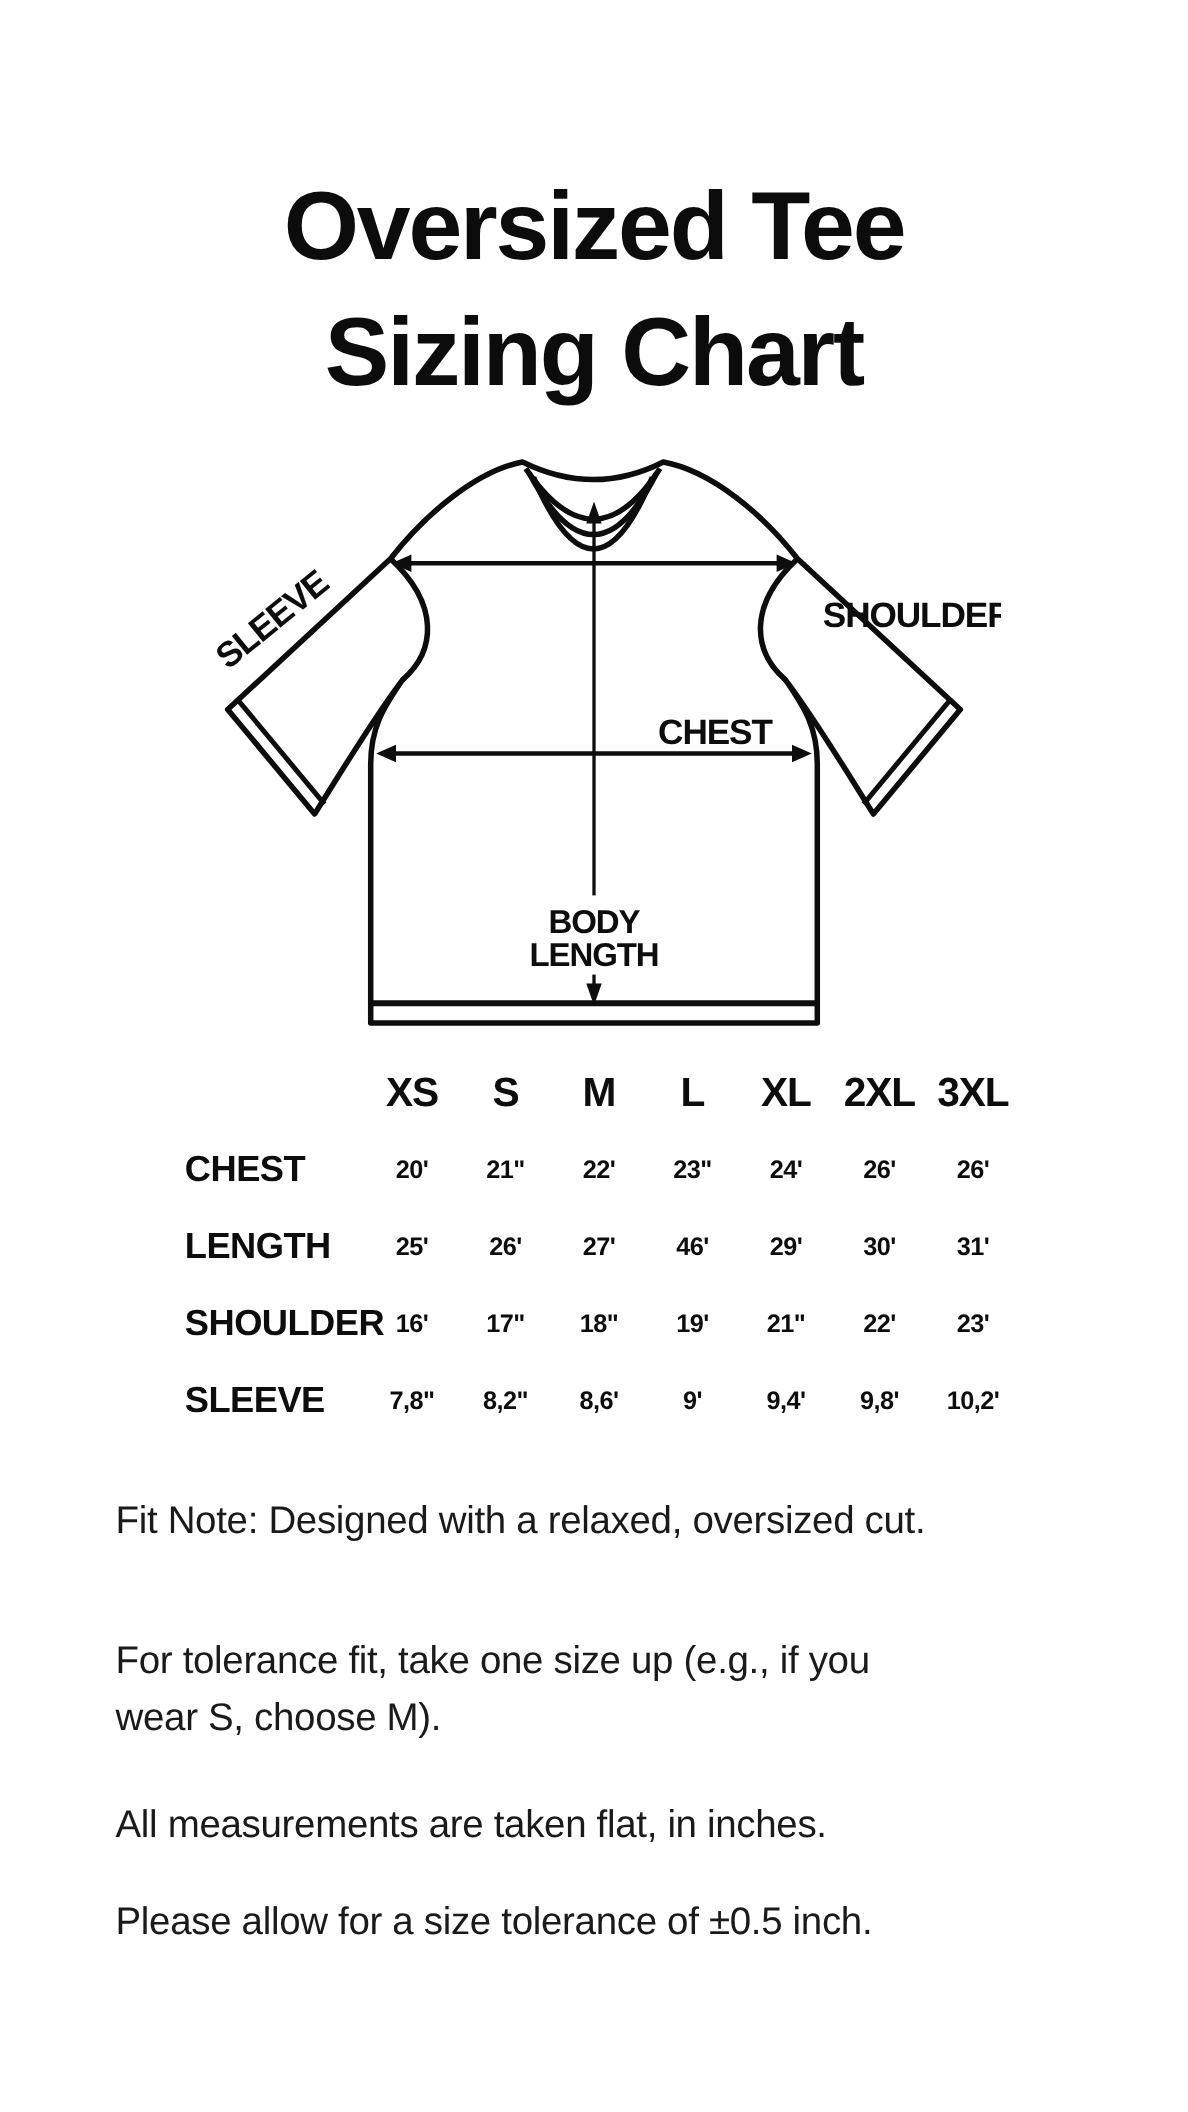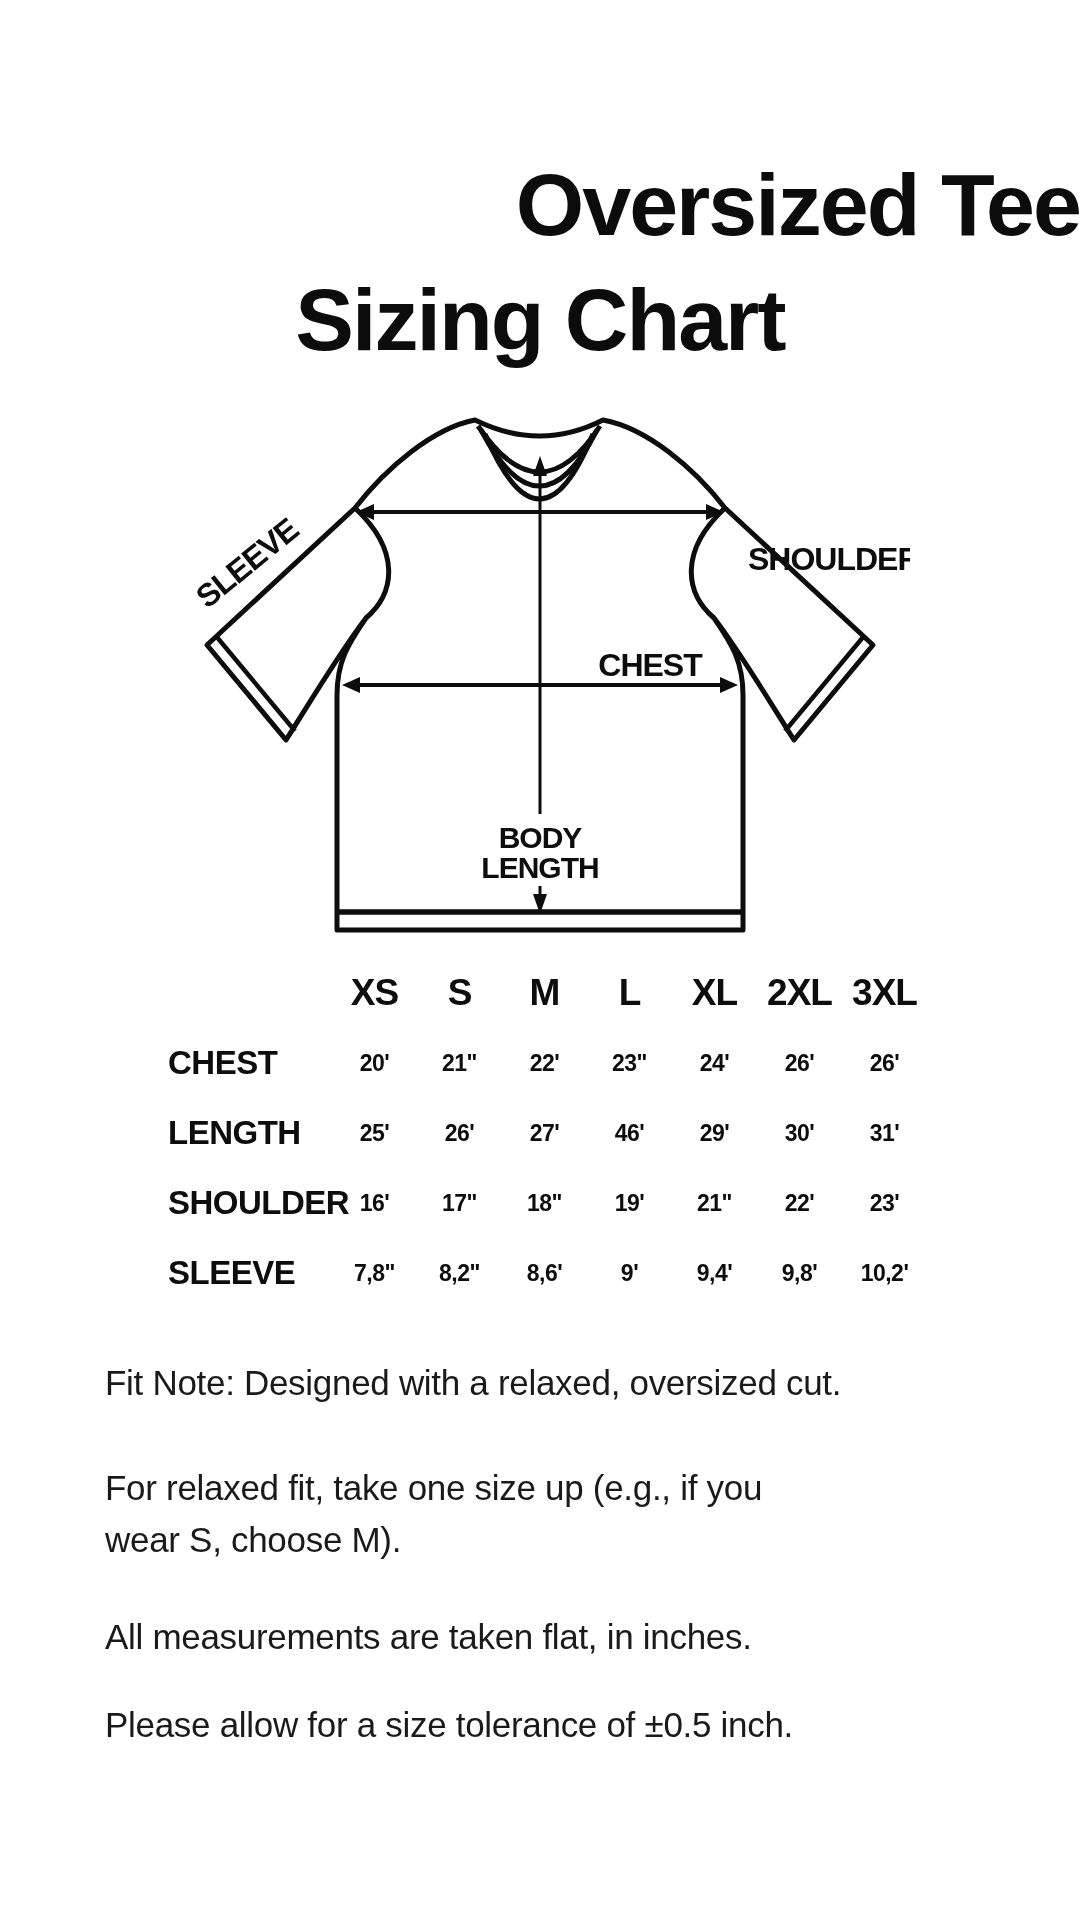--- a/index.html
+++ b/index.html
@@ -6,21 +6,21 @@
   .page{
     position:relative; width:1080px; height:1920px; margin:0 auto;
     background:#ffffff; overflow:hidden;
     font-family:"Liberation Sans", sans-serif; color:#0d0d0d;
   }
   .title-line{
     position:absolute; left:0; width:100%; text-align:center;
     font-size:88px; font-weight:700; letter-spacing:-2px; color:#0c0c0c;
     line-height:1;
   }
-  .title-line1{ top:161px;text-align:right; }
+  .title-line1{ top:161px; }
   .title-line2{ top:276px;text-align:center; }
 
   .tee-svg{ position:absolute; left:190px; top:400px; width:720px; height:545px; }
   .tee-svg text{
     font-family:"Liberation Sans", sans-serif; font-weight:700; fill:#0d0d0d;
     letter-spacing:-1px;
   }
 
   .size-table{
     position:absolute; left:168px; top:958px;
@@ -35,21 +35,21 @@
   }
   .size-table .val{
     text-align:center; font-size:23px; font-weight:700; letter-spacing:-0.5px;
   }
 
   .notes{
     position:absolute; left:105px; top:1357px; width:840px;
     font-size:35px; line-height:52px; letter-spacing:-0.3px; color:#1a1a1a;
   }
   .notes p{ margin:0; white-space:pre-line; }
-  .notes p:nth-child(1){ margin-bottom:53px; }
+  .notes p:nth-child(1){ margin-bottom:75px; }
   .notes p:nth-child(2){ margin-bottom:45px; }
   .notes p:nth-child(3){ margin-bottom:36px; }
 </style>
 </head>
 <body>
 
 <div class="page">
 
   <div class="title-line title-line1">Oversized Tee</div>
   <div class="title-line title-line2">Sizing Chart</div>
@@ -143,19 +143,19 @@
       <div class="val">8,2"</div>
       <div class="val">8,6'</div>
       <div class="val">9'</div>
       <div class="val">9,4'</div>
       <div class="val">9,8'</div>
       <div class="val">10,2'</div>
     </div>
 
   <div class="notes">
       <p>Fit Note: Designed with a relaxed, oversized cut.</p>
-      <p>For relaxed fit, take one size up (e.g., if you
+      <p>For tolerance fit, take one size up (e.g., if you
 wear S, choose M).</p>
       <p>All measurements are taken flat, in inches.</p>
       <p>Please allow for a size tolerance of ±0.5 inch.</p>
     </div>
 
 </div>
 
 </body></html>

